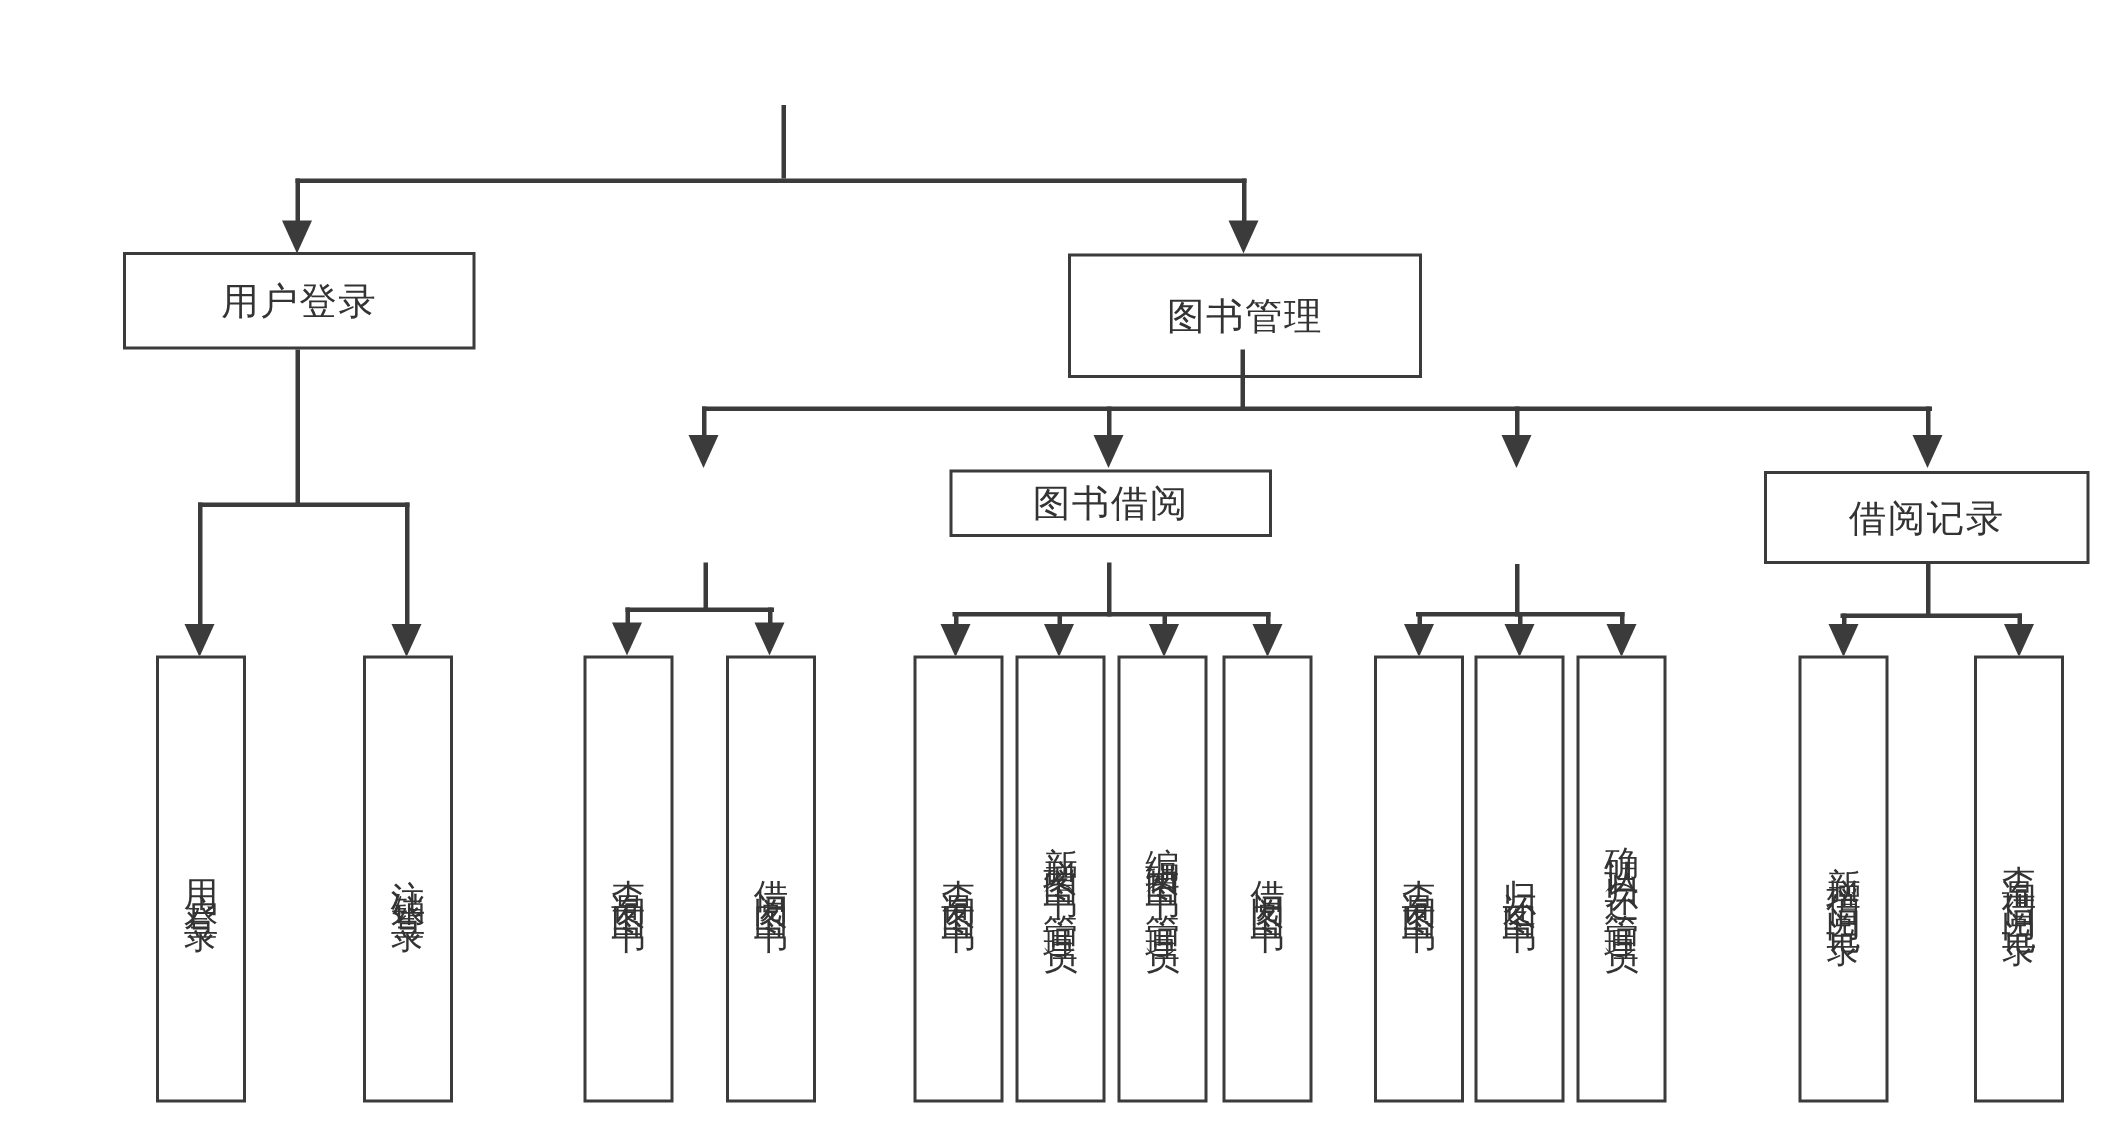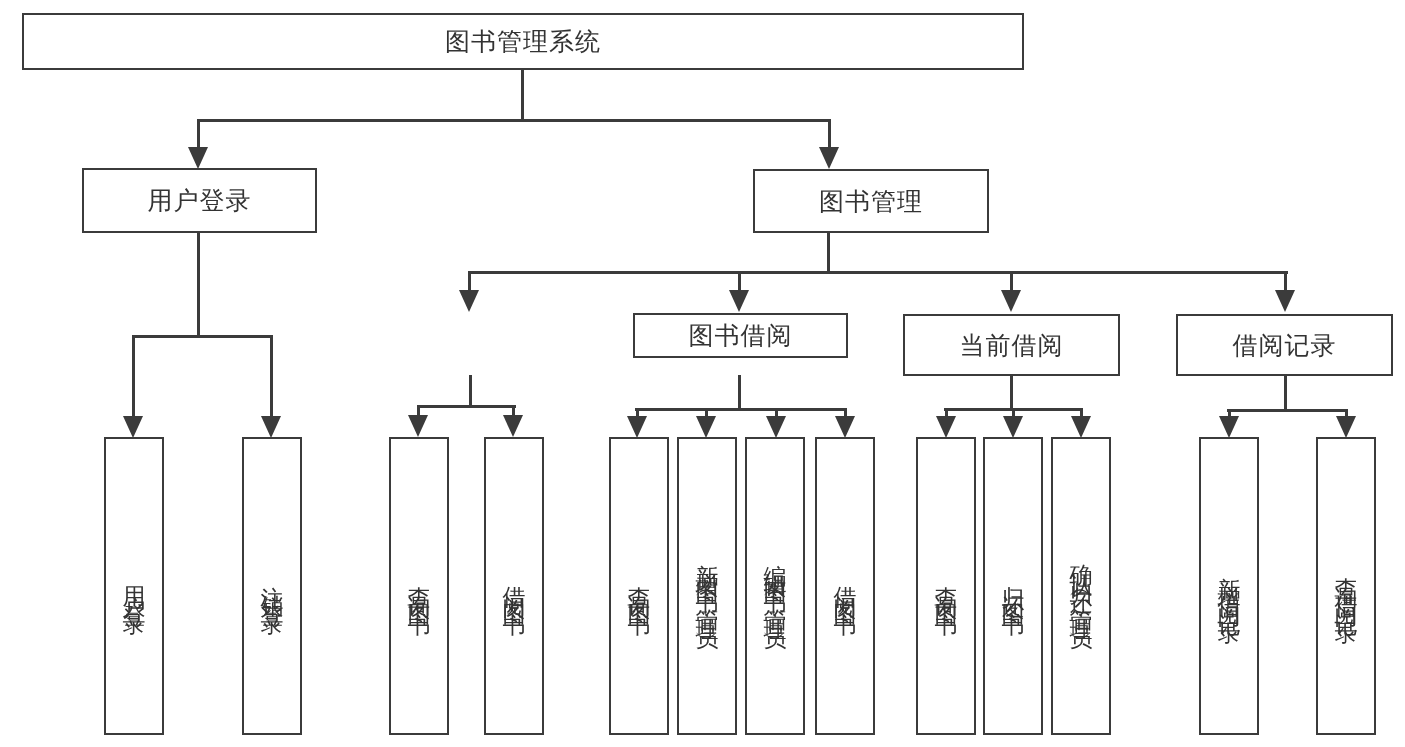--- a/index.html
+++ b/index.html
@@ -36,35 +36,32 @@
     position:absolute; right:4px; top:714px; font-size:20px;
     color:var(--wm); text-shadow:2px 2px 0 var(--wm_shadow);
     white-space:nowrap;
   }
 </style>
 </head>
 <body>
 
 <div class="stage">
 
-  <div class="box h" style="left:22px;top:13px;width:1002px;height:57px">
-    <span>图书管理系统</span>
-  </div>
 
   <div class="vline" style="left:521px;top:70px;height:49px"></div>
   <div class="hline" style="left:197px;top:119px;width:634px"></div>
   <div class="vline" style="left:197px;top:119px;height:33px"></div>
   <div class="arrow" style="left:188px;top:147px"></div>
   <div class="vline" style="left:828px;top:119px;height:33px"></div>
   <div class="arrow" style="left:819px;top:147px"></div>
 
   <div class="box h" style="left:82px;top:168px;width:235px;height:65px">
     <span>用户登录</span>
   </div>
-  <div class="box h" style="left:753px;top:169px;width:236px;height:64px">
+  <div class="box h" style="left:712px;top:169px;width:236px;height:83px">
     <span>图书管理</span>
   </div>
 
   <div class="vline" style="left:197px;top:233px;height:105px"></div>
   <div class="hline" style="left:132px;top:335px;width:141px"></div>
   <div class="vline" style="left:132px;top:335px;height:83px"></div>
   <div class="arrow" style="left:123px;top:416px"></div>
   <div class="vline" style="left:270px;top:335px;height:83px"></div>
   <div class="arrow" style="left:261px;top:416px"></div>
 
@@ -74,23 +71,20 @@
   <div class="arrow" style="left:459px;top:290px"></div>
   <div class="vline" style="left:738px;top:271px;height:22px"></div>
   <div class="arrow" style="left:729px;top:290px"></div>
   <div class="vline" style="left:1010px;top:271px;height:22px"></div>
   <div class="arrow" style="left:1001px;top:290px"></div>
   <div class="vline" style="left:1284px;top:271px;height:22px"></div>
   <div class="arrow" style="left:1275px;top:290px"></div>
 
   <div class="box h" style="left:633px;top:313px;width:215px;height:45px">
     <span>图书借阅</span>
-  </div>
-  <div class="box h" style="left:903px;top:314px;width:217px;height:62px">
-    <span>当前借阅</span>
   </div>
   <div class="box h" style="left:1176px;top:314px;width:217px;height:62px">
     <span>借阅记录</span>
   </div>
 
   <div class="vline" style="left:469px;top:375px;height:33px"></div>
   <div class="hline" style="left:417px;top:405px;width:99px"></div>
   <div class="vline" style="left:417px;top:405px;height:13px"></div>
   <div class="arrow" style="left:408px;top:415px"></div>
   <div class="vline" style="left:512px;top:405px;height:13px"></div>

